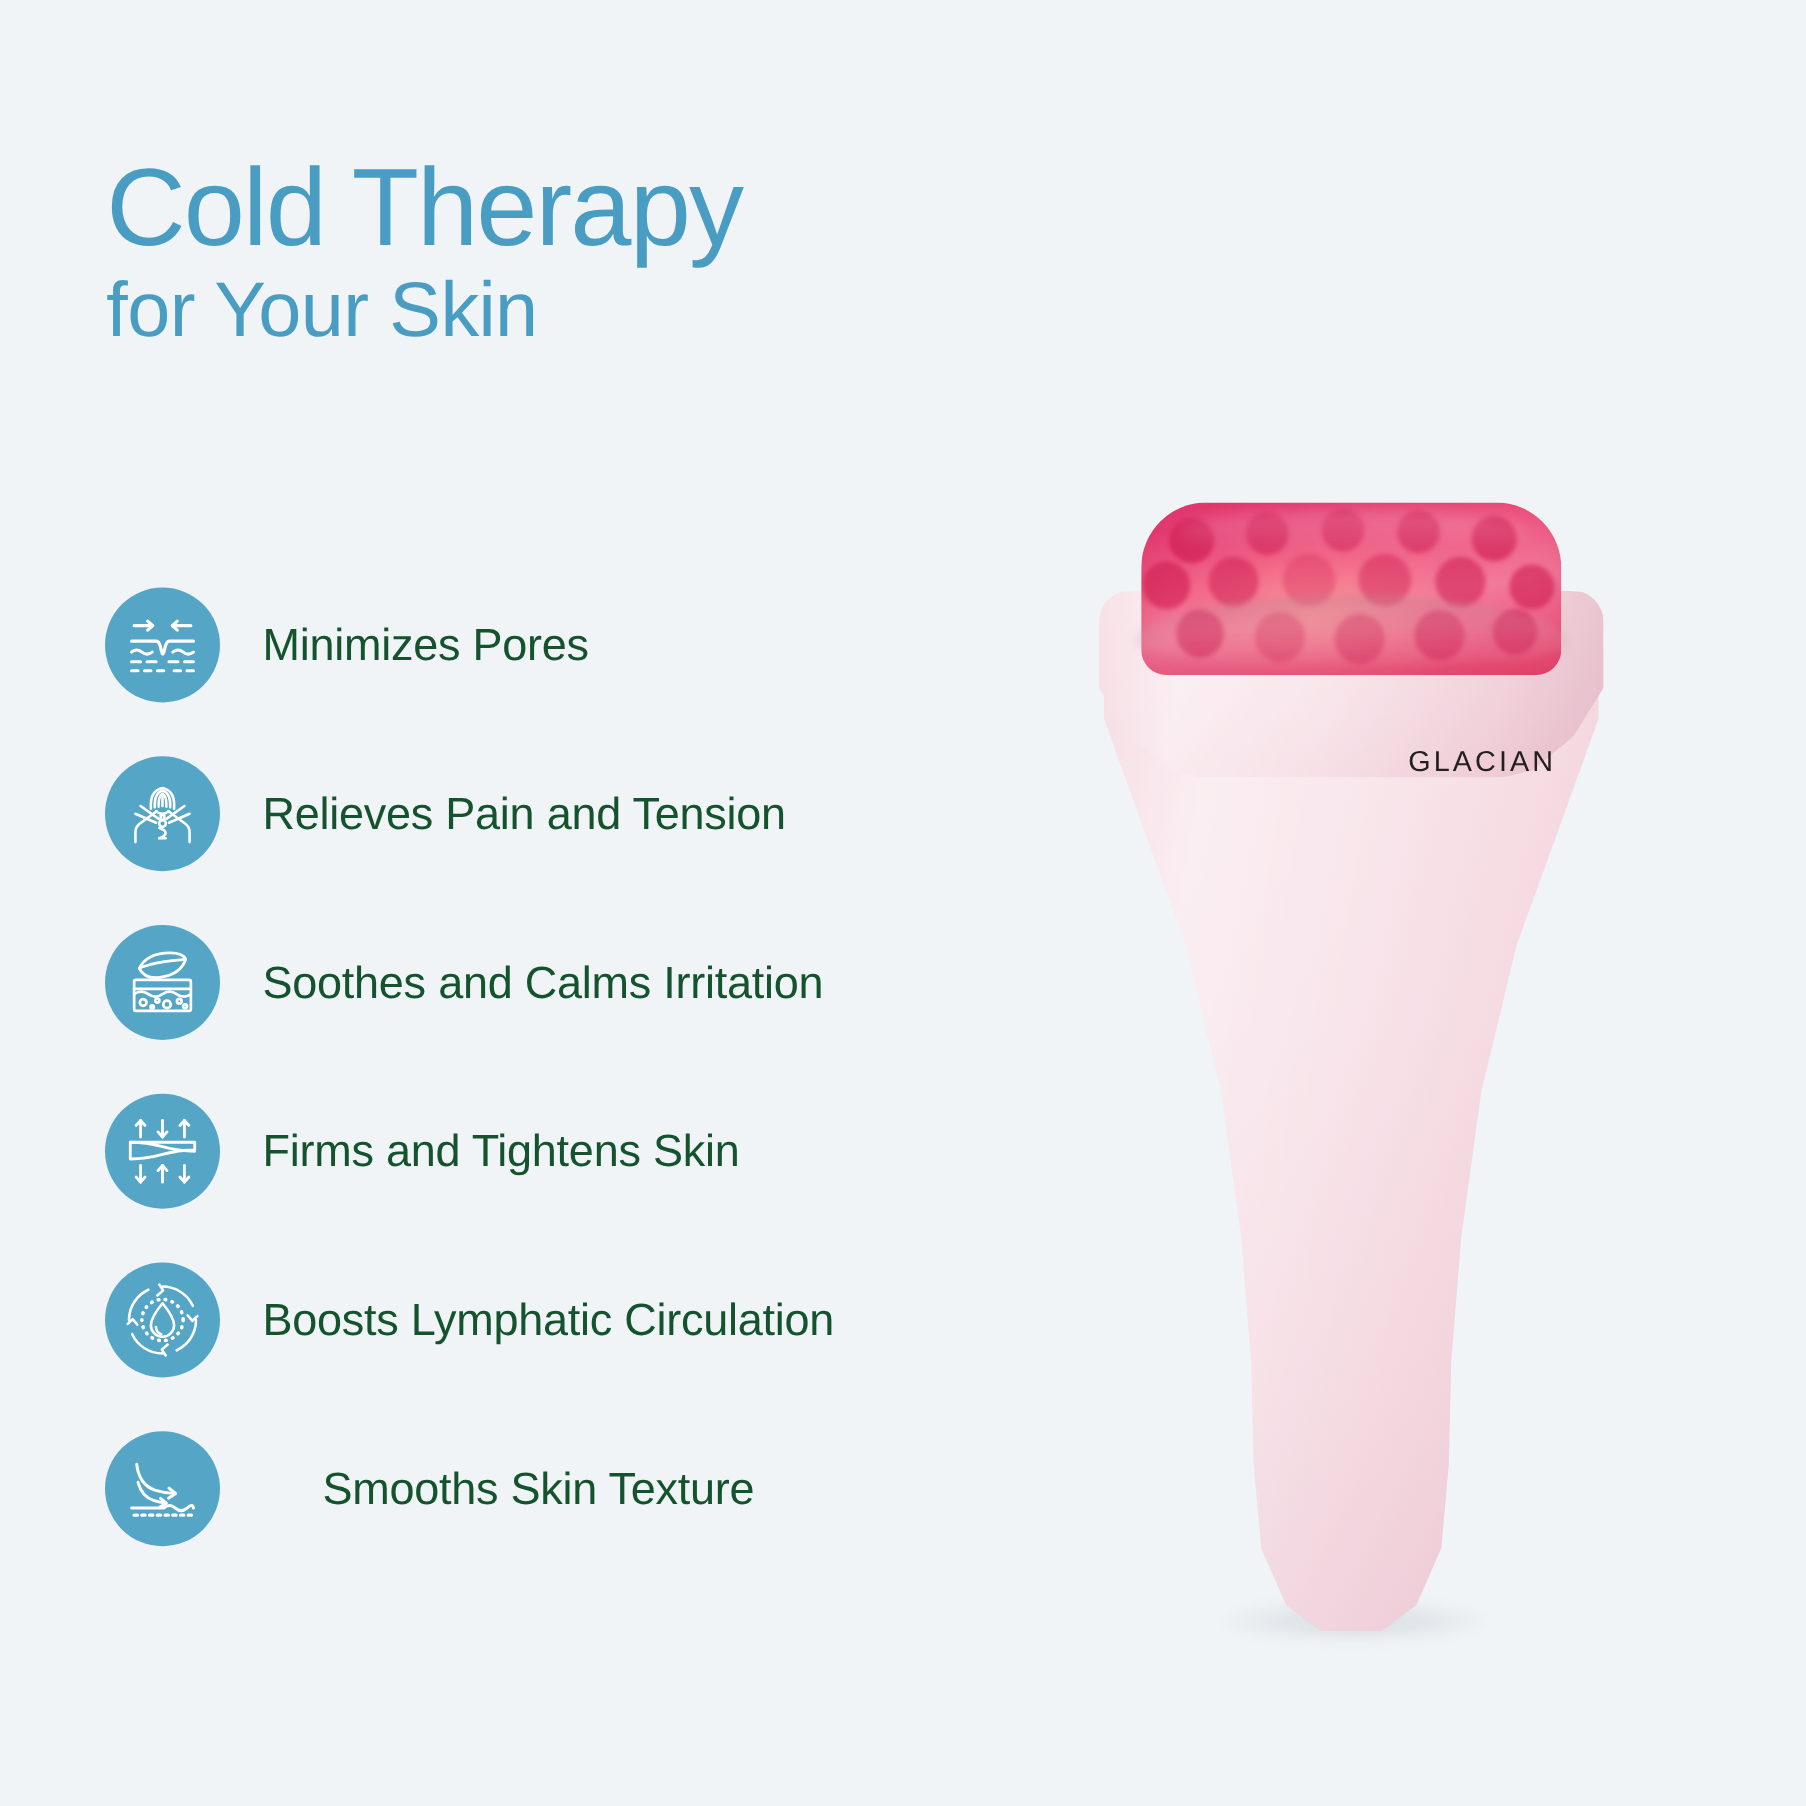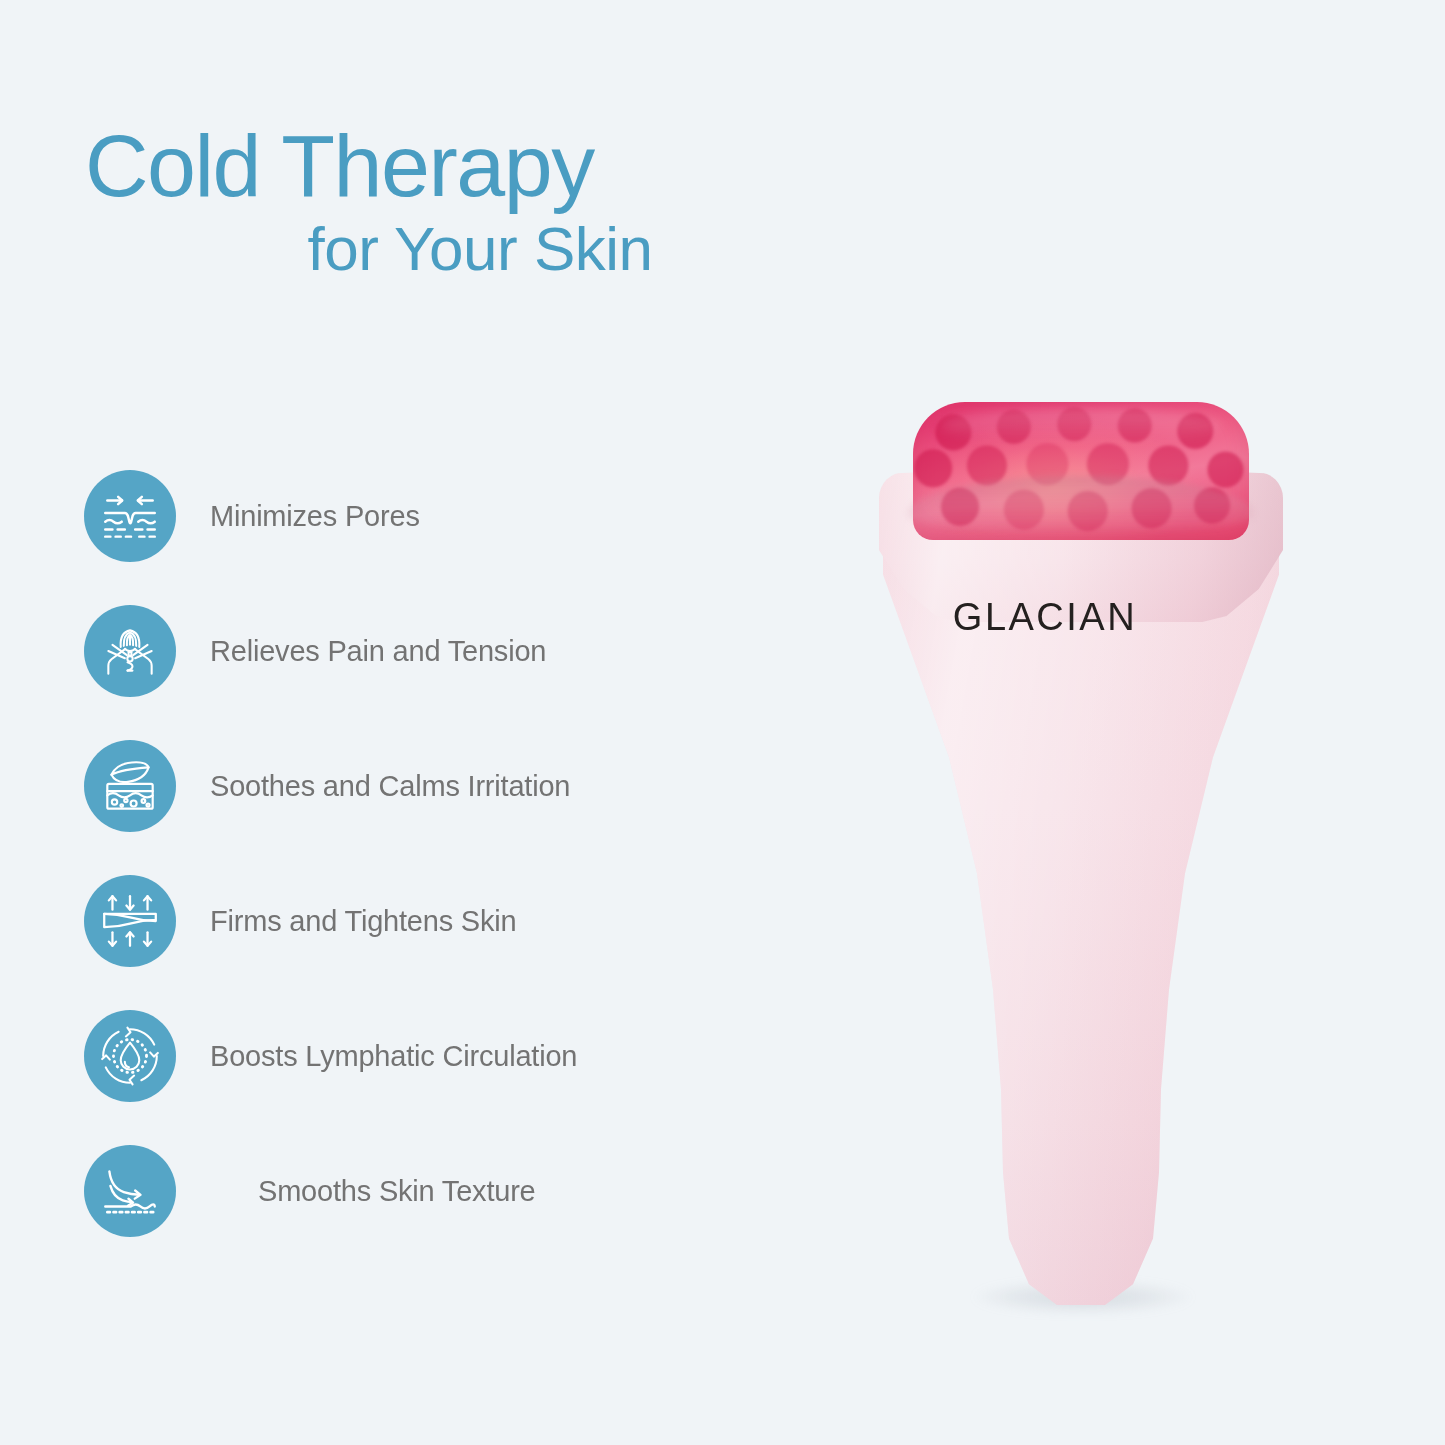--- a/index.html
+++ b/index.html
@@ -45,21 +45,20 @@
     font-weight: 400;
     line-height: 96px;
     letter-spacing: -1.5px;
     margin-top: -4px;
   }
   .hl-3 {
     font-size: 62px;
     font-weight: 400;
     line-height: 74px;
     margin-top: -2px;
-    text-align: center;
   }
 
   
   .benefits {
     position: absolute;
     left: 84px;
     top: 470px;
     width: 800px;
   }
   .benefit-row {
@@ -80,23 +79,23 @@
     align-items: center;
     justify-content: center;
   }
   .benefit-icon svg {
     width: 66px;
     height: 66px;
     display: block;
   }
   .benefit-label {
     margin-left: 34px;
-    font-size: 29px;
+    font-size: 36px;
     font-weight: 400;
-    color: #737373;
+    color: #14532d;
     letter-spacing: -0.2px;
     line-height: 48px;
     white-space: nowrap;
   }
 
   
   .product {
     position: absolute;
     left: 845px;
     top: 380px;
@@ -237,22 +236,22 @@
       rgba(255,255,255,0.0) 100%);
     border-radius: 50%;
     filter: blur(6px);
   }
 
   .handle-brand {
     position: absolute;
     left: 0;
     top: 216px;
     width: 400px;
-    text-align: center;
-    font-size: 38px;
+    text-align: right;
+    font-size: 23px;
     font-weight: 400;
     letter-spacing: 2.5px;
     color: #24201f;
     font-family: "Liberation Sans", sans-serif;
   }
 </style>
 </head>
 <body>
 
 <div class="infographic">

